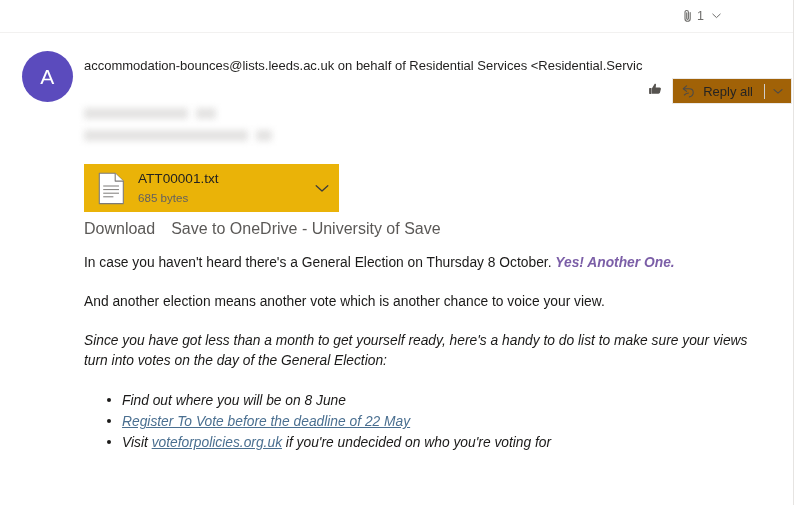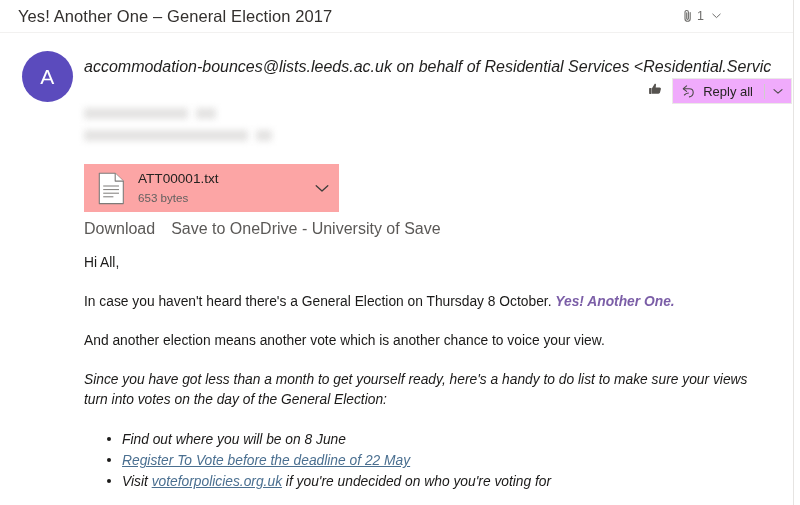--- a/index.html
+++ b/index.html
@@ -93,25 +93,24 @@
     font-size: 21px;
     font-weight: 400;
     letter-spacing: 0.5px;
     user-select: none;
   }
   .sender-line {
     position: absolute;
     left: 84px;
     top: 13px;
     right: 0;
-    font-size: 16px;
+    font-size: 13px;
     color: #201f1e;
     white-space: nowrap;
     overflow: hidden;
-    font-style: italic;
   }
 
   
   .reply-bar {
     position: absolute;
     right: 8px;
     top: 78px;
     display: flex;
     align-items: center;
     height: 26px;
@@ -122,21 +121,21 @@
     height: 26px;
     display: flex;
     align-items: center;
     justify-content: center;
     color: #56534f;
   }
   .reply-group {
     display: flex;
     align-items: center;
     height: 26px;
-    background: #f0abfc;
+    background: #a16207;
     border: 1px solid #ebe9e7;
     box-sizing: border-box;
     padding: 0 2px 0 8px;
   }
   .reply-group .replyicon {
     display: flex;
     align-items: center;
     color: #4c4a48;
     margin-right: 7px;
   }
@@ -174,21 +173,21 @@
   .rb2 { left: 0px;   top: 22px; width: 164px; height: 11px; }
   .rb2b{ left: 172px; top: 22px; width: 16px;  height: 11px; }
 
   
   .attach-card {
     position: absolute;
     left: 84px;
     top: 164px;
     width: 255px;
     height: 48px;
-    background: #fca5a5;
+    background: #eab308;
     display: flex;
     align-items: center;
     box-sizing: border-box;
   }
   .attach-icon {
     width: 54px;
     display: flex;
     align-items: center;
     justify-content: center;
     flex: 0 0 auto;
@@ -284,21 +283,20 @@
   }
 </style>
 </head>
 <body>
 
 <div class="screen">
 
   <div class="pane-right-rule"></div>
 
   <div class="subject-row">
-    <div class="subject-text">Yes! Another One – General Election 2017</div>
 
     <div class="attach-count">
       <span class="paperclip-glyph">
         <svg width="10" height="14" viewBox="0 0 10 14" fill="none" xmlns="http://www.w3.org/2000/svg">
           <path d="M7.2 3.6v6.1a2.6 2.6 0 0 1-5.2 0V3.2a1.7 1.7 0 0 1 3.4 0v6.3a0.85 0.85 0 0 1-1.7 0V3.9" stroke="#6e6d6b" stroke-width="1.1" fill="none" stroke-linecap="round"></path>
         </svg>
       </span>
       <span>1</span>
       <span class="chev-sm">
         <svg width="9" height="6" viewBox="0 0 9 6" fill="none" xmlns="http://www.w3.org/2000/svg">
@@ -353,36 +351,35 @@
   <div class="attach-card">
     <div class="attach-icon">
       <svg width="27" height="33" viewBox="0 0 27 33" fill="none" xmlns="http://www.w3.org/2000/svg">
         <path d="M1.3 1.3 H17.2 L25.3 9.1 V31.6 H1.3 Z" fill="#ffffff" stroke="#7d7b79" stroke-width="1.1" stroke-linejoin="round"></path>
         <path d="M17.2 1.3 V9.1 H25.3" fill="#ffffff" stroke="#7d7b79" stroke-width="1.1" stroke-linejoin="round"></path>
         <path d="M5.6 14.0 H20.6 M5.6 17.6 H20.6 M5.6 21.2 H20.6 M5.6 24.8 H15.0" stroke="#7d7b79" stroke-width="1" stroke-linecap="round"></path>
       </svg>
     </div>
     <div class="attach-meta">
       <div class="attach-name">ATT00001.txt</div>
-      <div class="attach-size">653 bytes</div>
+      <div class="attach-size">685 bytes</div>
     </div>
     <div class="attach-caret">
       <svg width="14" height="9" viewBox="0 0 14 9" fill="none" xmlns="http://www.w3.org/2000/svg">
         <path d="M1.2 1.8 L7.0 7.0 L12.8 1.8" stroke="#3e3c3a" stroke-width="1.3" fill="none" stroke-linecap="round" stroke-linejoin="round"></path>
       </svg>
     </div>
   </div>
 
   <div class="attach-actions">
     <span>Download</span>
     <span>Save to OneDrive - University of Save</span>
   </div>
 
   <div class="body">
-    <p>Hi All,</p>
 
     <p><span>In case you haven't heard there's a General Election on Thursday 8 October. </span><span class="hl">Yes! Another One.</span></p>
 
     <p>And another election means another vote which is another chance to voice your view.</p>
 
     <p class="wrap">Since you have got less than a month to get yourself ready, here's a handy to do list to make sure your views turn into votes on the day of the General Election:</p>
 
     <ul class="todo">
       <li><span>Find out where you will be on 8 June</span></li>
       <li><span class="lnk">Register To Vote before the deadline of 22 May</span></li>

